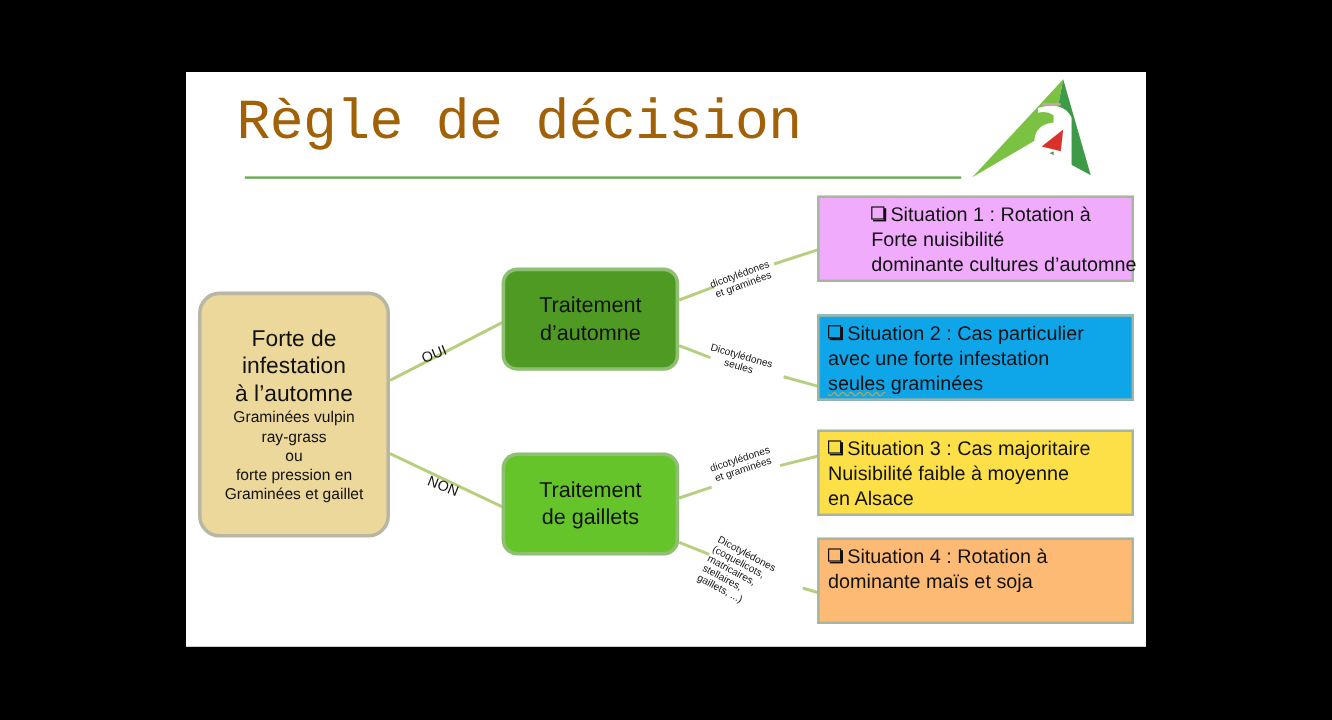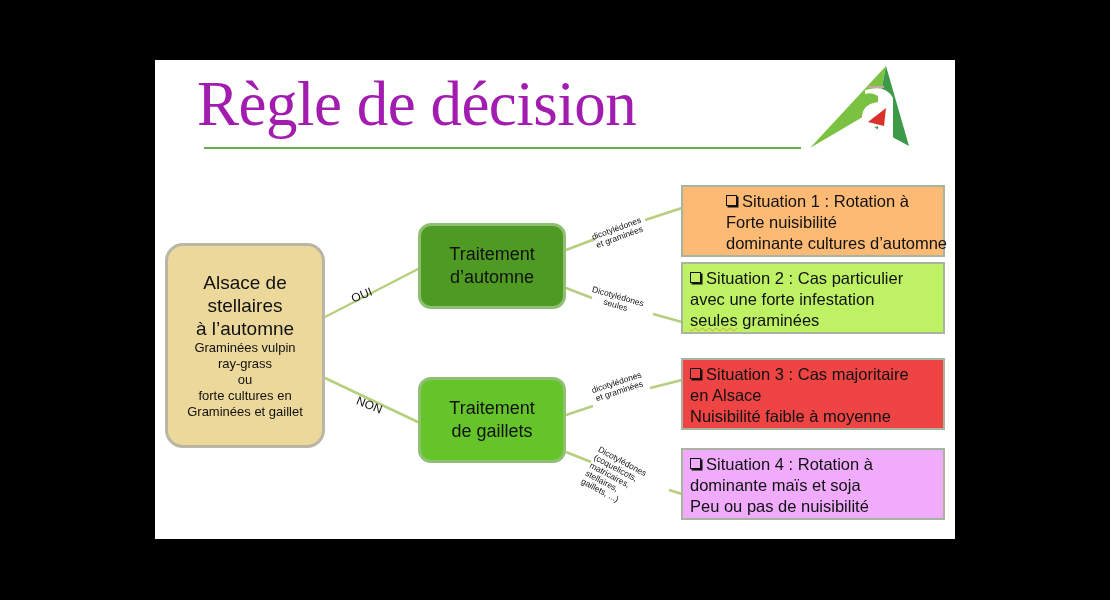--- a/index.html
+++ b/index.html
@@ -8,22 +8,22 @@
     position: relative; overflow: hidden;
     font-family: "Liberation Sans", sans-serif;
   }
   .slide {
     position: absolute; left: 155px; top: 60px;
     width: 800px; height: 479px; background: #ffffff;
     overflow: hidden;
   }
   .title {
     position: absolute; left: 42px; top: 14px;
-    font-family: Liberation Serif, serif;
-    font-size: 63px; color: #a21caf; letter-spacing: -0.5px;
+    font-family: Liberation Mono, monospace;
+    font-size: 47px; color: #a16207; letter-spacing: -0.5px;
     line-height: 60px; white-space: nowrap;
   }
   .title-rule {
     position: absolute; left: 49px; top: 87px; width: 597px; height: 2px;
     background: #6aab54;
   }
   .logo { position: absolute; left: 655px; top: 4px; width: 110px; height: 90px; }
   .connectors { position: absolute; left: 0; top: 0; width: 800px; height: 479px; }
   .node {
     position: absolute; box-sizing: border-box; color: #111111;
@@ -40,24 +40,24 @@
     width: 148px; height: 86px; border: 3px solid #8fbf72; border-radius: 13px;
     font-size: 18px; line-height: 23px;
   }
   .treat-aut { left: 263px; top: 163px; background: #4f9a22; }
   .treat-pri { left: 263px; top: 317px; background: #66c42b; }
   .sit {
     position: absolute; box-sizing: border-box; left: 526px; width: 264px; height: 72px;
     border: 2px solid #a8b3a0; padding: 4px 6px 0 7px;
     font-size: 16.5px; line-height: 21px; color: #111111; text-align: left;
   }
-  .sit-1 { top: 125px; background: #fdba74; padding-left: 43px; }
-  .sit-2 { top: 202px; background: #bef264; }
-  .sit-3 { top: 298px; background: #ef4444; }
-  .sit-4 { top: 388px; background: #f0abfc; }
+  .sit-1 { top: 103px; background: #f0abfc; padding-left: 43px; }
+  .sit-2 { top: 202px; background: #0ea5e9; }
+  .sit-3 { top: 298px; background: #fde047; }
+  .sit-4 { top: 388px; background: #fdba74; }
   .sit .line { display: block; white-space: nowrap; }
   .checkbox {
     display: inline-block; width: 9px; height: 9px; border: 1.5px solid #111;
     margin-right: 5px; vertical-align: 1px; box-shadow: 1.5px 1.5px 0 #111;
   }
   .squiggle { text-decoration: underline wavy #c9a53b; text-decoration-thickness: 1px; }
   .edge-label {
     position: absolute; color: #111111; white-space: nowrap; text-align: center;
     transform-origin: center center;
   }
@@ -117,27 +117,27 @@
   </div>
   <div class="edge-label lbl-small lbl-4">
     <div>Dicotylédones</div>
     <div>(coquelicots,</div>
     <div>matricaires,</div>
     <div>stellaires,</div>
     <div>gaillets, ...)</div>
   </div>
 
   <div class="node root">
-    <div class="main">Alsace de</div>
-    <div class="main">stellaires</div>
+    <div class="main">Forte de</div>
+    <div class="main">infestation</div>
     <div class="main">à l’automne</div>
     <div class="sub">Graminées vulpin</div>
     <div class="sub">ray-grass</div>
     <div class="sub">ou</div>
-    <div class="sub">forte cultures en</div>
+    <div class="sub">forte pression en</div>
     <div class="sub">Graminées et gaillet</div>
   </div>
 
   <div class="node treat treat-aut">
     <div>Traitement</div>
     <div>d’automne</div>
   </div>
   <div class="node treat treat-pri">
     <div>Traitement</div>
     <div>de gaillets</div>
@@ -148,22 +148,21 @@
     <span class="line">Forte nuisibilité</span>
     <span class="line">dominante cultures d’automne</span>
   </div>
   <div class="sit sit-2">
     <span class="line"><span class="checkbox"></span><span>Situation 2 : Cas particulier</span></span>
     <span class="line">avec une forte infestation</span>
     <span class="line"><span class="squiggle">seules</span><span> graminées</span></span>
   </div>
   <div class="sit sit-3">
     <span class="line"><span class="checkbox"></span><span>Situation 3 : Cas majoritaire</span></span>
+    <span class="line">Nuisibilité faible à moyenne</span>
     <span class="line">en Alsace</span>
-    <span class="line">Nuisibilité faible à moyenne</span>
   </div>
   <div class="sit sit-4">
     <span class="line"><span class="checkbox"></span><span>Situation 4 : Rotation à</span></span>
     <span class="line">dominante maïs et soja</span>
-    <span class="line">Peu ou pas de nuisibilité</span>
   </div>
 
 </div>
 
 </body></html>

